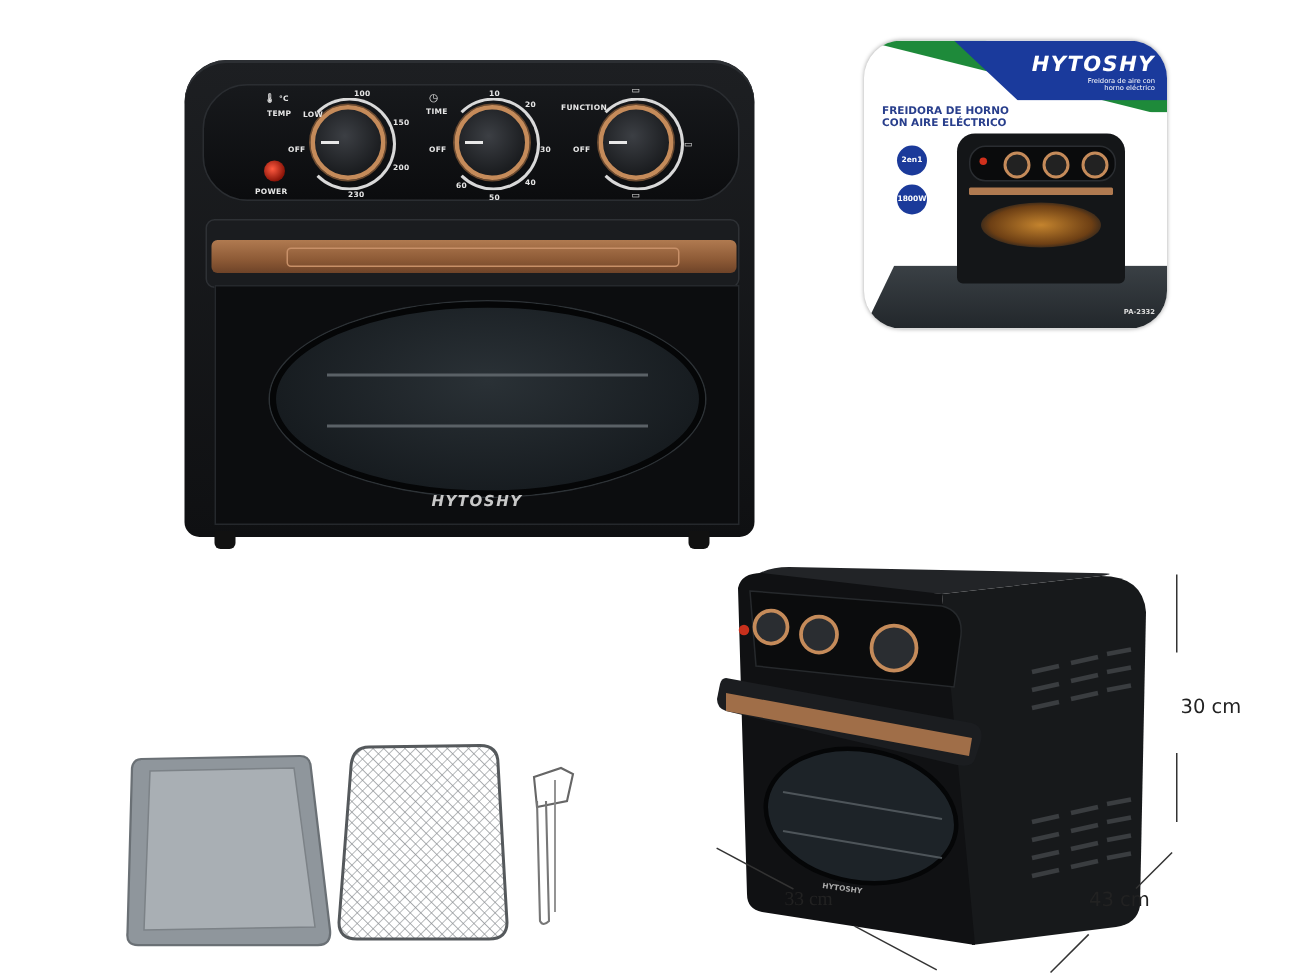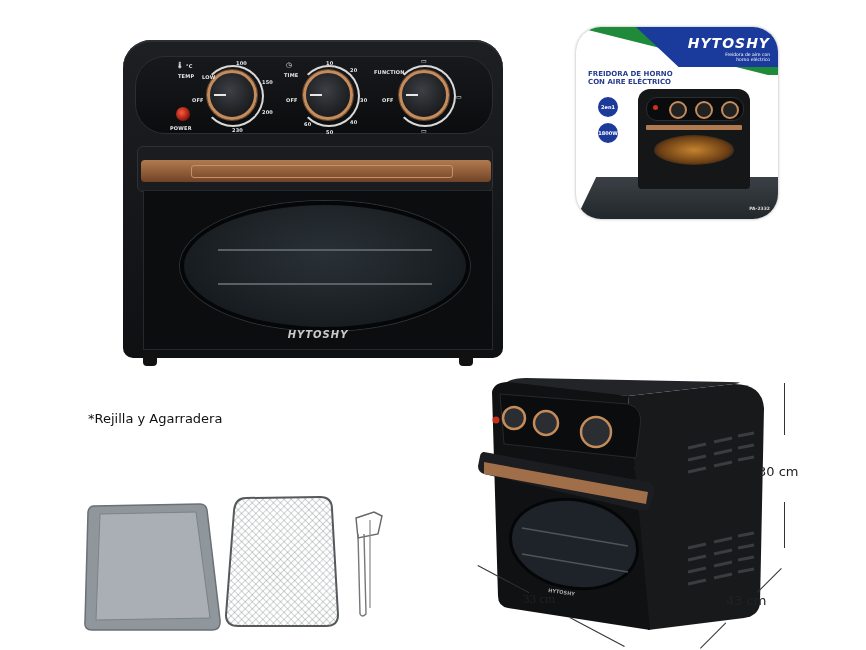--- a/index.html
+++ b/index.html
@@ -133,21 +133,20 @@
       <div style="position:absolute;left:48px;top:3px;width:14px;height:14px;border-radius:50%;border:2px solid #c58b5a;background:#222;"></div>
       <div style="position:absolute;left:74px;top:3px;width:14px;height:14px;border-radius:50%;border:2px solid #c58b5a;background:#222;"></div>
     </div>
     <div style="position:absolute;left:8px;top:36px;width:96px;height:5px;background:#b07a50;border-radius:1px;"></div>
     <div style="position:absolute;left:16px;top:46px;width:80px;height:30px;border-radius:50%;background:radial-gradient(ellipse,#c4842e,#6d3f14 60%,#1b1d20 80%);"></div>
   </div>
   <div class="box-model">PA-2332</div>
 </div>
 
 <div class="abs includes">
-  <div>*Rejilla y Agarradera</div>
 </div>
 
 <div class="abs tray">
   <svg width="138" height="130" viewBox="0 0 138 130">
     <path d="M10 4 L116 2 Q122 2 123 8 L136 118 Q137 128 128 128 L8 128 Q0 128 1 120 L4 10 Q5 4 10 4 Z" fill="#8f969c" stroke="#6a7075" stroke-width="1.5"></path>
     <path d="M16 12 L112 10 L126 116 L12 118 Z" fill="#a9afb4"></path>
     <path d="M16 12 L112 10 L126 116 L12 118 Z" fill="none" stroke="#7c8287" stroke-width="1"></path>
   </svg>
 </div>
 
@@ -214,21 +213,21 @@
 
     <ellipse cx="96" cy="166" rx="64" ry="44" transform="rotate(10 96 166)" fill="#1d2328" stroke="#050607" stroke-width="3"></ellipse>
     <line x1="44" y1="150" x2="150" y2="168" stroke="#4e555a" stroke-width="1.5"></line>
     <line x1="44" y1="176" x2="150" y2="194" stroke="#4e555a" stroke-width="1.5"></line>
     <text x="70" y="214" fill="#aaa" font-size="5" font-weight="bold" font-family="DejaVu Sans, sans-serif" transform="rotate(8 70 214)">HYTOSHY</text>
   </svg>
 </div>
 
 <div class="dim-line" style="left:784px;top:383px;width:1px;height:52px;"></div>
 <div class="dim-line" style="left:784px;top:502px;width:1px;height:46px;"></div>
-<div class="abs dim" style="left:758px;top:464px;">30 cm</div>
+<div class="abs dim" style="left:787px;top:464px;">30 cm</div>
 
 <div class="dim-line" style="left:478px;top:565px;width:58px;transform:rotate(28deg);"></div>
 <div class="dim-line" style="left:570px;top:617px;width:62px;transform:rotate(28deg);"></div>
 <div class="abs dim" style="left:523px;top:591px;font-family:Liberation Serif, serif;">33 cm</div>
 
 <div class="dim-line" style="left:757px;top:592px;width:34px;transform:rotate(-45deg);"></div>
 <div class="dim-line" style="left:700px;top:648px;width:36px;transform:rotate(-45deg);"></div>
 <div class="abs dim" style="left:726px;top:593px;">43 cm</div>
 
 </body></html>

